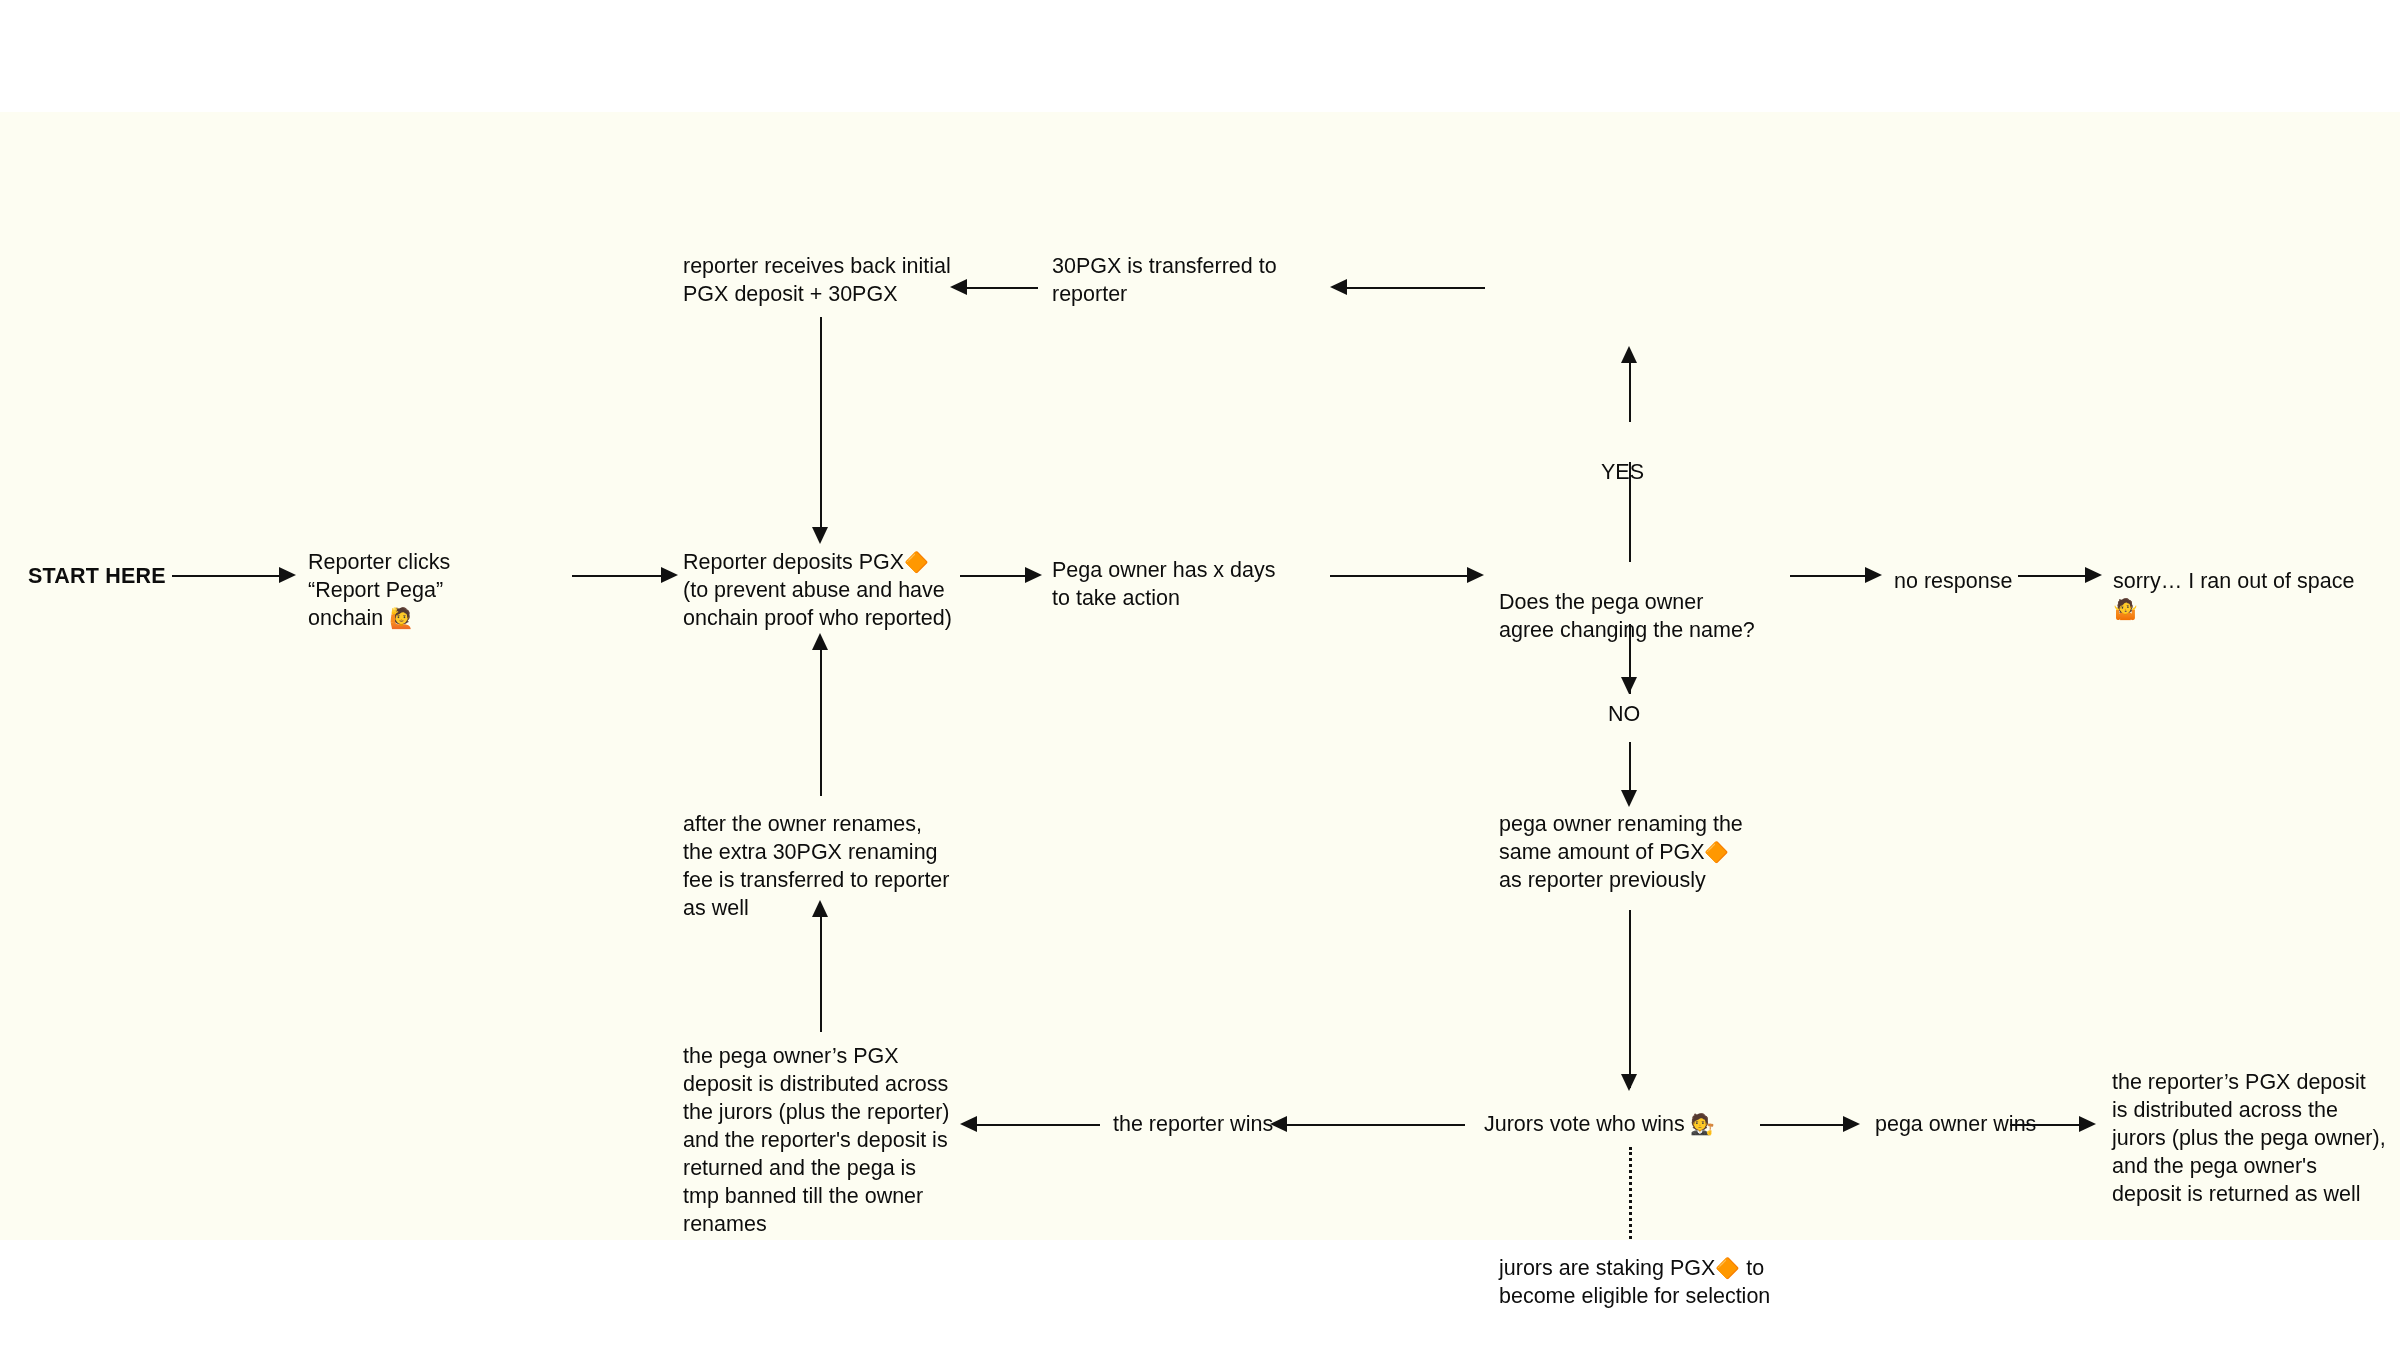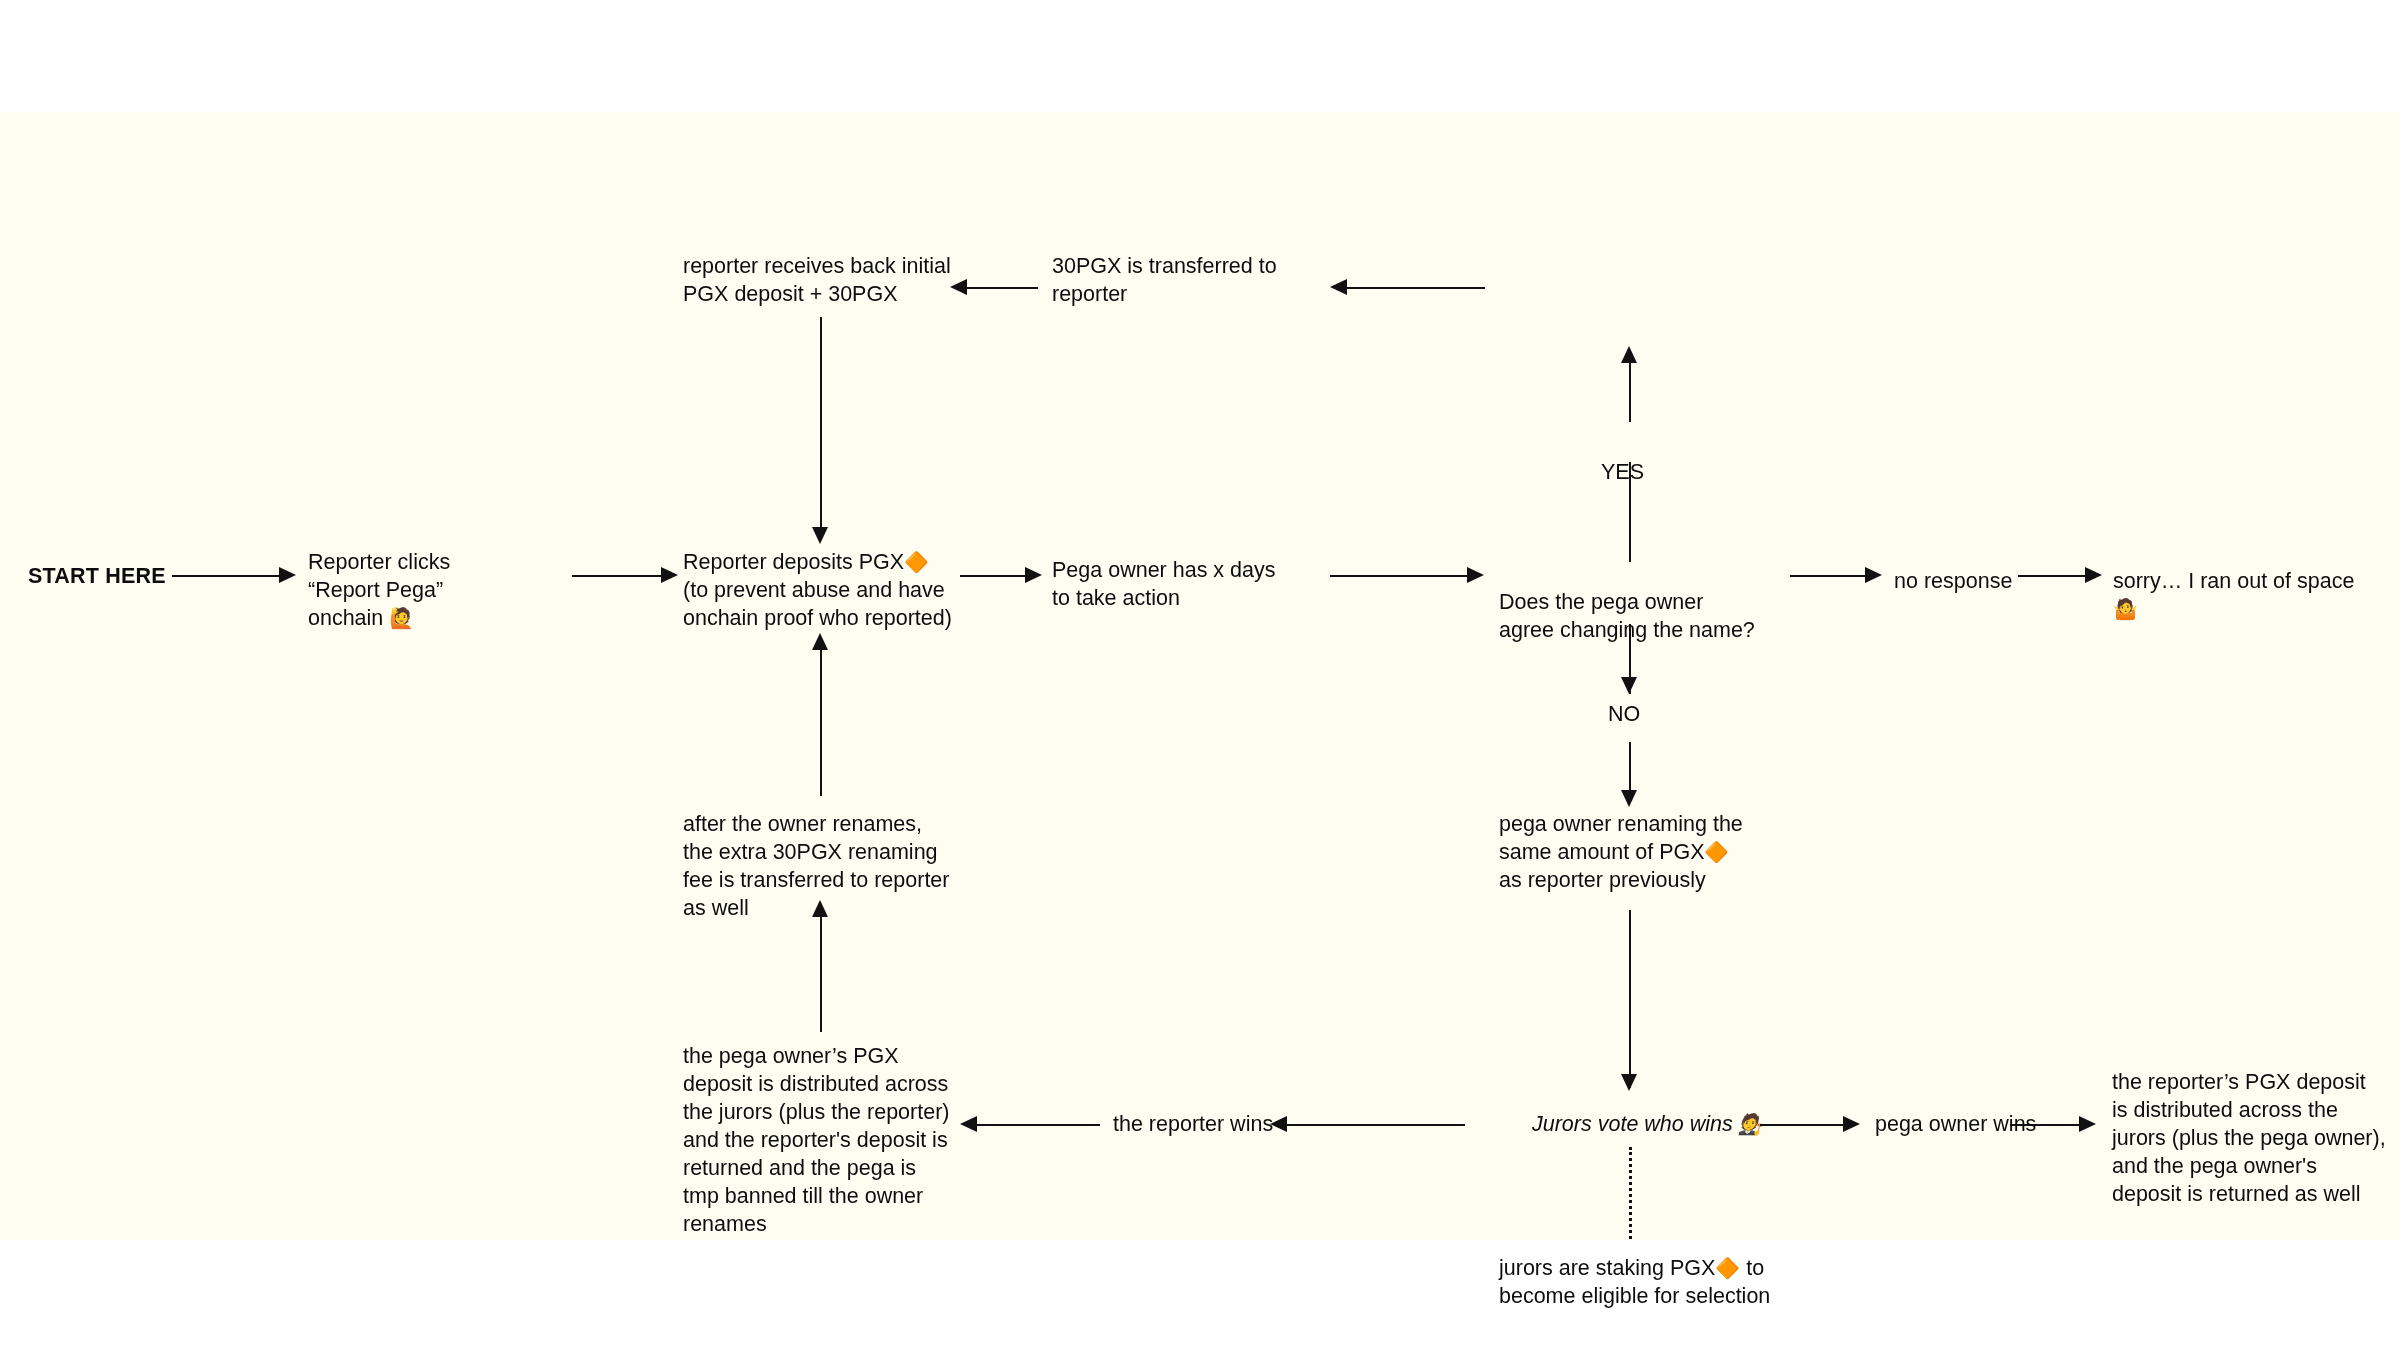--- a/index.html
+++ b/index.html
@@ -157,21 +157,21 @@
 
   <div class="node" style="left:1499px; top:698px; width:250px;"><span>pega owner renaming the same amount of PGX</span><span class="gem">🔶</span><span> as reporter previously</span></div>
 
   <div class="v-line" style="left:820px; top:534px; height:150px;"></div>
   <div class="arrow up" style="left:812px; top:521px;"></div>
 
   <div class="node" style="left:683px; top:930px; width:270px;">the pega owner’s PGX deposit is distributed across the jurors (plus the reporter) and the reporter's deposit is returned and the pega is tmp banned till the owner renames</div>
 
   <div class="node" style="left:1113px; top:998px;">the reporter wins</div>
 
-  <div class="node" style="left:1532px; top:998px; width:300px;font-style:italic;"><span>Jurors vote who wins </span><span class="emoji">🧑‍⚖️</span></div>
+  <div class="node" style="left:1484px; top:998px; width:300px;"><span>Jurors vote who wins </span><span class="emoji">🧑‍⚖️</span></div>
 
   <div class="node" style="left:1875px; top:998px;">pega owner wins</div>
 
   <div class="node" style="left:2112px; top:956px; width:275px;">the reporter’s PGX deposit is distributed across the jurors (plus the pega owner), and the pega owner's deposit is returned as well</div>
 
   <div class="v-line" style="left:1629px; top:798px; height:178px;"></div>
   <div class="arrow down" style="left:1621px; top:962px;"></div>
 
   <div class="h-line" style="left:1280px; top:1012px; width:185px;"></div>
   <div class="arrow left" style="left:1270px; top:1004px;"></div>

